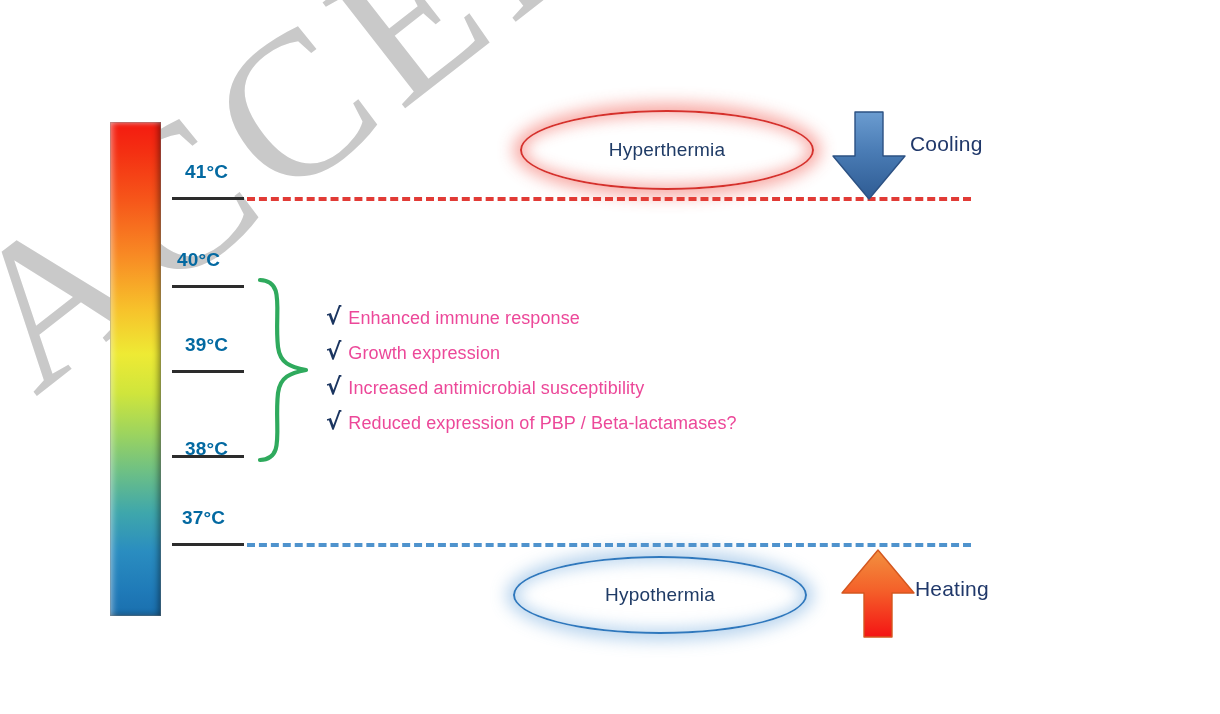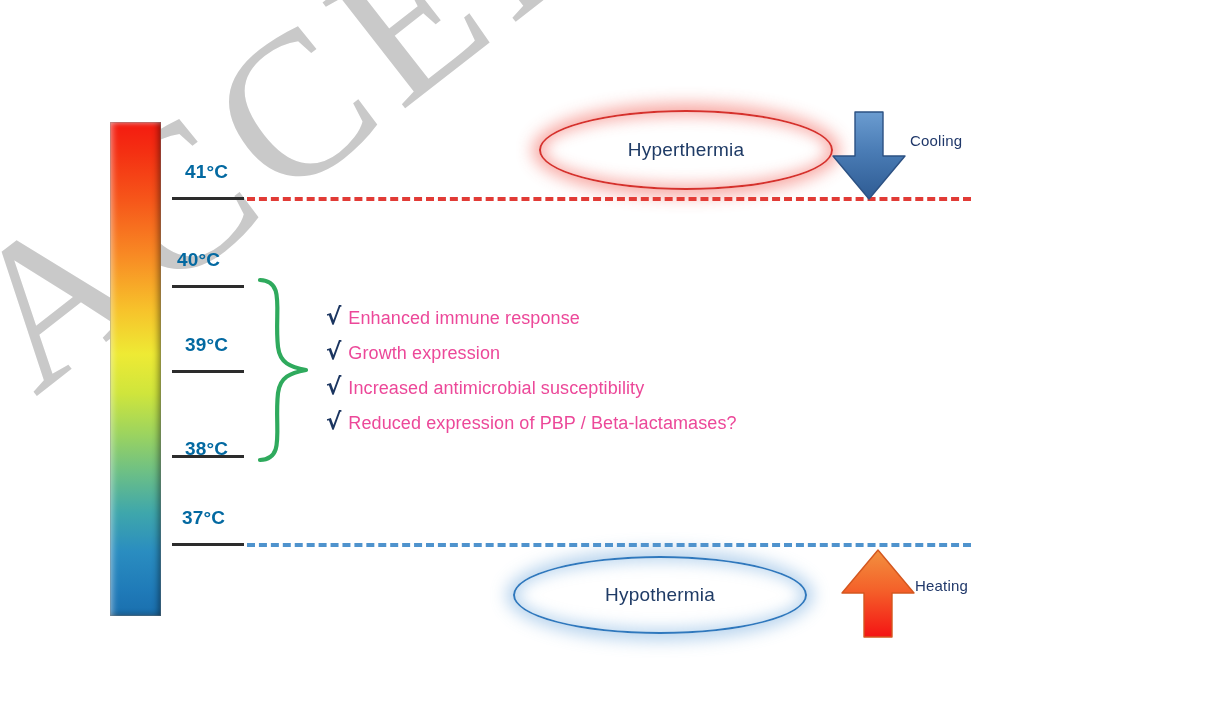--- a/index.html
+++ b/index.html
@@ -154,21 +154,21 @@
     color: #1f3b66;
     letter-spacing: 0.2px;
   }
   .ellipse-ring {
     position: absolute;
     left: 0; top: 0; right: 0; bottom: 0;
     border-radius: 50%;
     box-sizing: border-box;
   }
   #ellipse-hyper {
-    left: 539px; top: 110px; width: 294px; height: 80px;
+    left: 520px; top: 110px; width: 294px; height: 80px;
   }
   #ellipse-hyper .ellipse-ring {
     border: 2.5px solid #d6312c;
     box-shadow: 0 0 16px 7px rgba(240,70,60,0.45),
                 inset 0 0 14px 5px rgba(240,70,60,0.38);
   }
   #ellipse-hypo {
     left: 513px; top: 556px; width: 294px; height: 78px;
   }
   #ellipse-hypo .ellipse-ring {
@@ -178,21 +178,21 @@
   }
 
   
   .arrow { position: absolute; z-index: 4; }
   #arrow-cooling { left: 829px; top: 110px; }
   #arrow-heating { left: 838px; top: 548px; }
 
   .side-label {
     position: absolute;
     z-index: 4;
-    font-size: 15px;
+    font-size: 21px;
     color: #20386a;
     letter-spacing: 0.2px;
     white-space: nowrap;
   }
   #label-cooling { left: 910px; top: 132px; }
   #label-heating { left: 915px; top: 577px; }
 </style>
 </head>
 <body>
 

